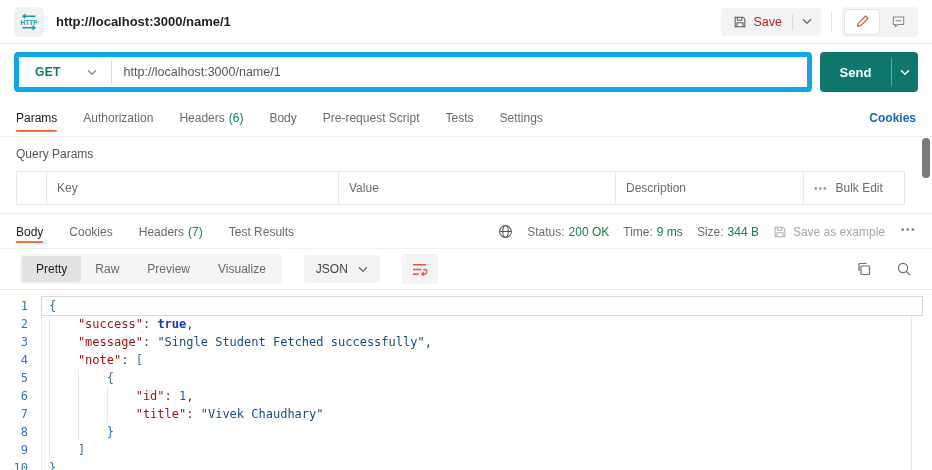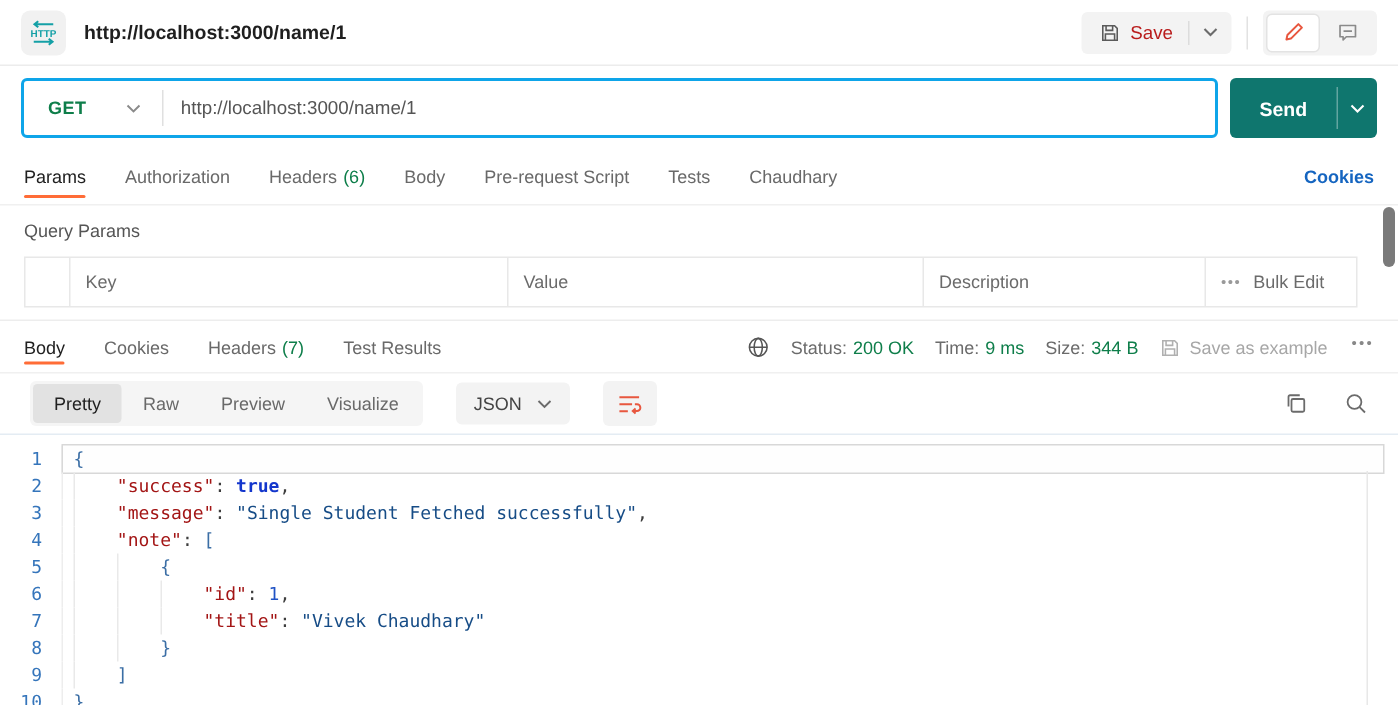--- a/index.html
+++ b/index.html
@@ -20,21 +20,21 @@
   .save-caret { padding:0 9px; display:flex; align-items:center; }
   .vdiv { width:1px; height:22px; background:#e2e2e2; }
   .icon-seg { background:#f3f3f3; border-radius:4px; height:30px; display:flex;
     align-items:center; padding:2px; }
   .seg { width:36px; height:26px; display:flex; align-items:center; justify-content:center;
     border-radius:4px; cursor:pointer; }
   .seg.active { background:#fff; border:1px solid #e3e3e3; }
 
   
   .request-row { height:56px; display:flex; align-items:center; padding:0 14px; gap:8px; }
-  .url-box { flex:1; height:40px; border:2px solid #0ea5e9; border-radius:4px;
+  .url-box { flex:1; height:40px; border:5px solid #0ea5e9; border-radius:4px;
     display:flex; align-items:center; background:#fff; }
   .method-sel { display:flex; align-items:center; gap:26px; padding:0 14px 0 16px;
     cursor:pointer; }
   .method-label { font-size:12px; font-weight:bold; color:#0E7E4A; letter-spacing:.3px; }
   .url-div { width:1px; height:24px; background:#e0e0e0; }
   .url-input { border:0; outline:none; flex:1; font-size:12.5px; color:#555;
     padding:0 12px; font-family:"Liberation Sans",sans-serif; background:transparent; }
   .send-btn { width:98px; height:40px; background:#0f766e; border-radius:4px;
     display:flex; color:#fff; cursor:pointer; }
   .send-main { flex:1; display:flex; align-items:center; justify-content:center;
@@ -208,21 +208,21 @@
       <div class="tab">
         <span>Body</span>
       </div>
       <div class="tab">
         <span>Pre-request Script</span>
       </div>
       <div class="tab">
         <span>Tests</span>
       </div>
       <div class="tab">
-        <span>Chaudhary</span>
+        <span>Settings</span>
       </div>
     </div>
   <div class="cookies-link">Cookies</div>
 </div>
 
 <div class="qp-section">
   <div class="qp-title">Query Params</div>
   <div class="qp-table">
     <div class="qp-check"></div>
     <div class="qp-cell qp-key">Key</div>

